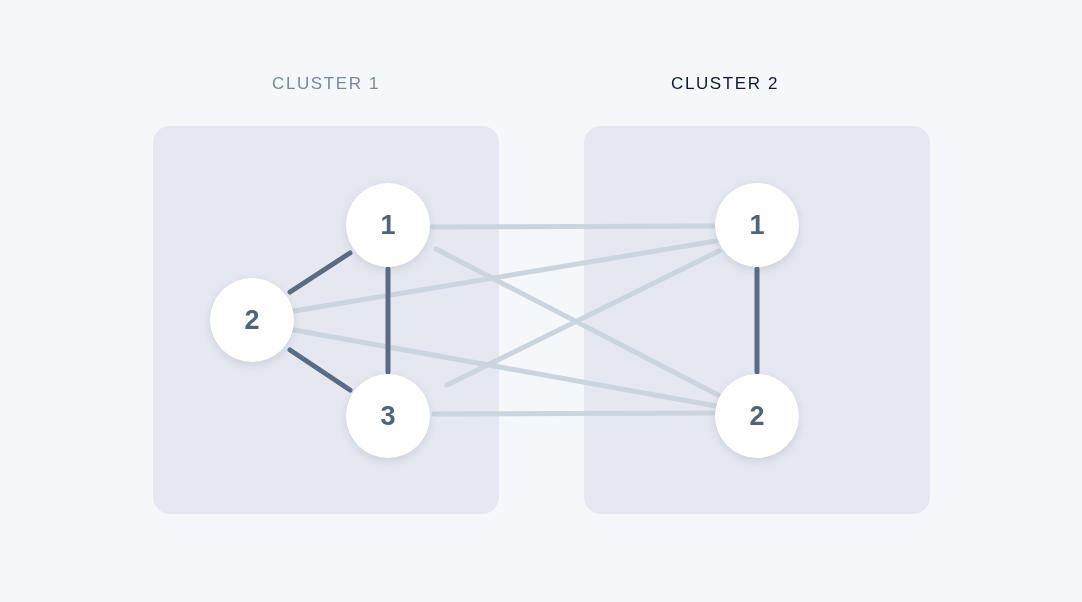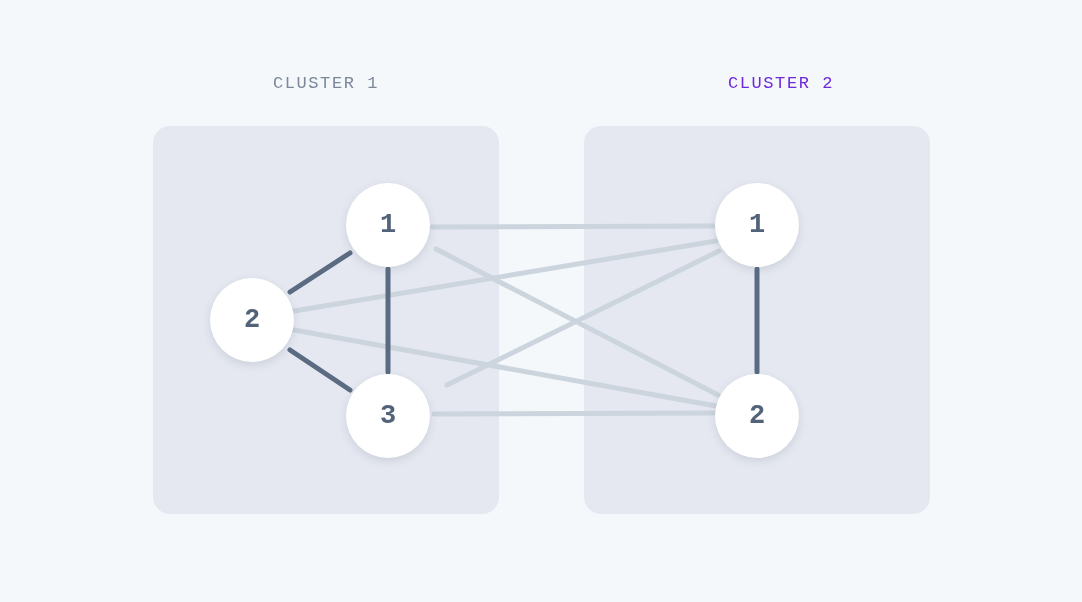--- a/index.html
+++ b/index.html
@@ -10,21 +10,20 @@
     width: 1082px;
     height: 602px;
     background: #f4f8fb;
     font-family: "Liberation Sans", sans-serif;
     overflow: hidden;
   }
   #stage {
     position: relative;
     width: 1082px;
     height: 588px;
-    font-family: Liberation Mono, monospace;
   }
   .cluster-title {
     position: absolute;
     font-size: 17px;
     letter-spacing: 1.6px;
     font-weight: 400;
     color: #7b8899;
     text-align: center;
     white-space: nowrap;
   }
@@ -68,21 +67,21 @@
     user-select: none;
   }
 </style>
 </head>
 <body>
 
 <div id="stage">
 
   <div class="cluster-title" id="title-1" style="left: 153px; width: 346px; color: rgb(123, 136, 153);">CLUSTER 1</div>
 
-  <div class="cluster-title" id="title-2" style="left: 608px; width: 346px; color: #6d28d9;">CLUSTER 2</div>
+  <div class="cluster-title" id="title-2" style="left: 552px; width: 346px; color: #0f172a;">CLUSTER 2</div>
 
   <div class="panel" id="panel-1" style="left: 153px; top: 126px; width: 346px; height: 388px; background: rgb(229, 232, 240);"></div>
 
   <div class="panel" id="panel-2" style="left: 584px; top: 126px; width: 346px; height: 388px; background: rgb(229, 232, 240);"></div>
 
   <svg id="graph-svg" viewBox="0 0 1082 602">
     <g id="inter-edges">
         <line x1="432" y1="227" x2="714" y2="226" stroke="#ccd4dd" stroke-width="5" stroke-linecap="round"></line>
         <line x1="436" y1="249" x2="718" y2="395" stroke="#ccd4dd" stroke-width="5" stroke-linecap="round"></line>
         <line x1="294" y1="311" x2="716" y2="241" stroke="#ccd4dd" stroke-width="5" stroke-linecap="round"></line>

